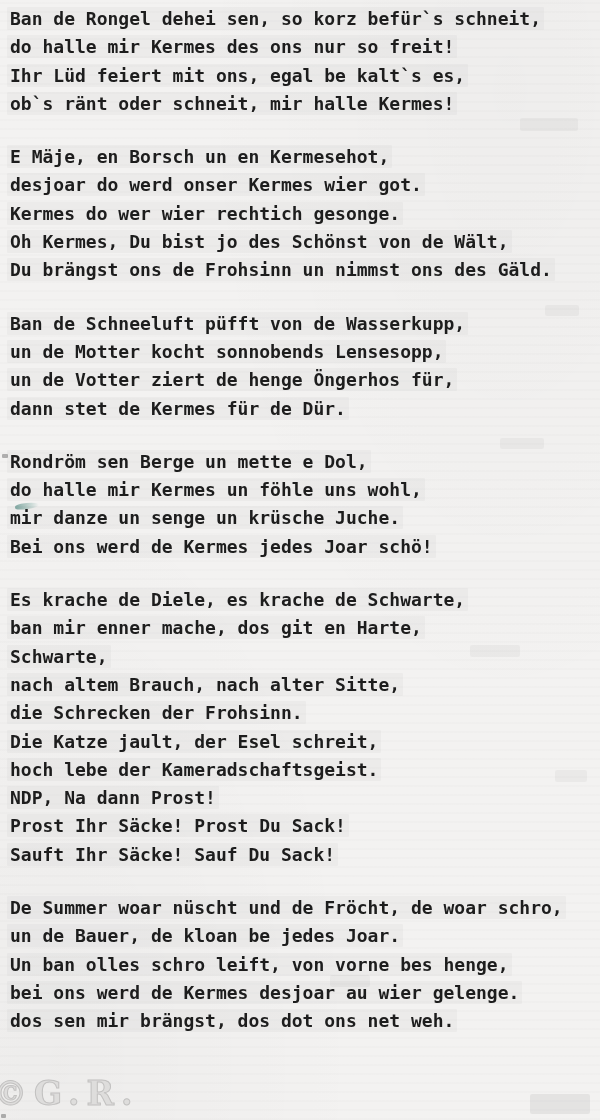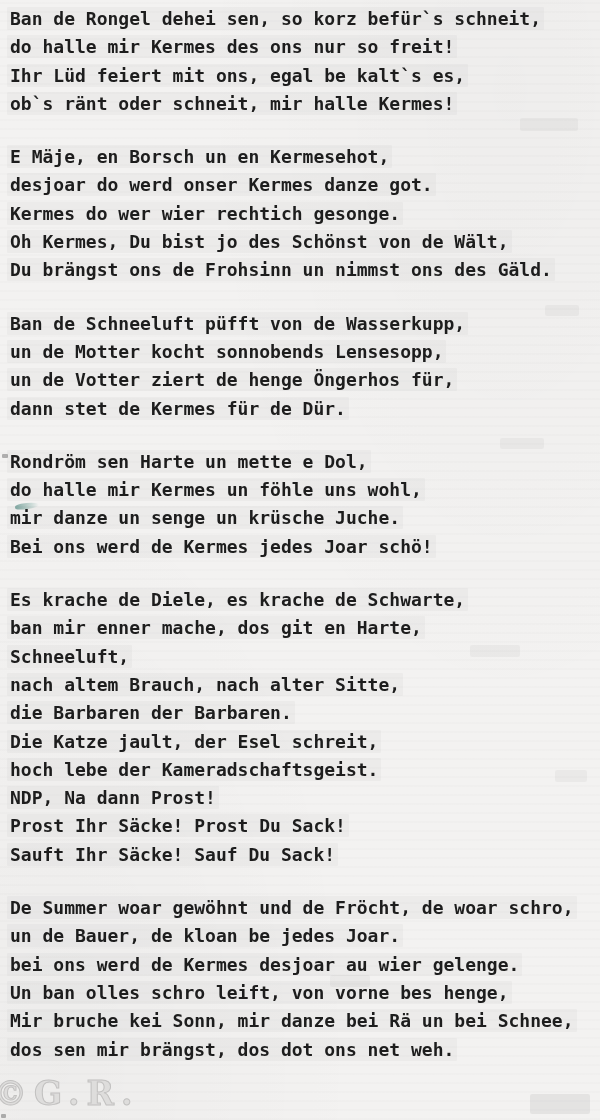--- a/index.html
+++ b/index.html
@@ -81,55 +81,54 @@
 <div class="page">
   <div id="poem">
       <div class="stanza">
         <div class="line"><span class="ink">Ban de Rongel dehei sen, so korz befür`s schneit,</span></div>
         <div class="line"><span class="ink">do halle mir Kermes des ons nur so freit!</span></div>
         <div class="line"><span class="ink">Ihr Lüd feiert mit ons, egal be kalt`s es,</span></div>
         <div class="line"><span class="ink">ob`s ränt oder schneit, mir halle Kermes!</span></div>
       </div>
       <div class="stanza">
         <div class="line"><span class="ink">E Mäje, en Borsch un en Kermesehot,</span></div>
-        <div class="line"><span class="ink">desjoar do werd onser Kermes danze got.</span></div>
+        <div class="line"><span class="ink">desjoar do werd onser Kermes wier got.</span></div>
         <div class="line"><span class="ink">Kermes do wer wier rechtich gesonge.</span></div>
         <div class="line"><span class="ink">Oh Kermes, Du bist jo des Schönst von de Wält,</span></div>
         <div class="line"><span class="ink">Du brängst ons de Frohsinn un nimmst ons des Gäld.</span></div>
       </div>
       <div class="stanza">
         <div class="line"><span class="ink">Ban de Schneeluft püfft von de Wasserkupp,</span></div>
         <div class="line"><span class="ink">un de Motter kocht sonnobends Lensesopp,</span></div>
         <div class="line"><span class="ink">un de Votter ziert de henge Öngerhos für,</span></div>
         <div class="line"><span class="ink">dann stet de Kermes für de Dür.</span></div>
       </div>
       <div class="stanza">
-        <div class="line"><span class="ink">Rondröm sen Harte un mette e Dol,</span></div>
+        <div class="line"><span class="ink">Rondröm sen Berge un mette e Dol,</span></div>
         <div class="line"><span class="ink">do halle mir Kermes un föhle uns wohl,</span></div>
         <div class="line"><span class="ink">mir danze un senge un krüsche Juche.</span></div>
         <div class="line"><span class="ink">Bei ons werd de Kermes jedes Joar schö!</span></div>
       </div>
       <div class="stanza">
         <div class="line"><span class="ink">Es krache de Diele, es krache de Schwarte,</span></div>
         <div class="line"><span class="ink">ban mir enner mache, dos git en Harte,</span></div>
-        <div class="line"><span class="ink">Schneeluft,</span></div>
+        <div class="line"><span class="ink">Schwarte,</span></div>
         <div class="line"><span class="ink">nach altem Brauch, nach alter Sitte,</span></div>
-        <div class="line"><span class="ink">die Barbaren der Barbaren.</span></div>
+        <div class="line"><span class="ink">die Schrecken der Frohsinn.</span></div>
         <div class="line"><span class="ink">Die Katze jault, der Esel schreit,</span></div>
         <div class="line"><span class="ink">hoch lebe der Kameradschaftsgeist.</span></div>
         <div class="line"><span class="ink">NDP, Na dann Prost!</span></div>
         <div class="line"><span class="ink">Prost Ihr Säcke! Prost Du Sack!</span></div>
         <div class="line"><span class="ink">Sauft Ihr Säcke! Sauf Du Sack!</span></div>
       </div>
       <div class="stanza">
-        <div class="line"><span class="ink">De Summer woar gewöhnt und de Fröcht, de woar schro,</span></div>
+        <div class="line"><span class="ink">De Summer woar nüscht und de Fröcht, de woar schro,</span></div>
         <div class="line"><span class="ink">un de Bauer, de kloan be jedes Joar.</span></div>
+        <div class="line"><span class="ink">Un ban olles schro leift, von vorne bes henge,</span></div>
         <div class="line"><span class="ink">bei ons werd de Kermes desjoar au wier gelenge.</span></div>
-        <div class="line"><span class="ink">Un ban olles schro leift, von vorne bes henge,</span></div>
-        <div class="line"><span class="ink">Mir bruche kei Sonn, mir danze bei Rä un bei Schnee,</span></div>
         <div class="line"><span class="ink">dos sen mir brängst, dos dot ons net weh.</span></div>
       </div>
     </div>
 
   <div class="watermark">©G.R.</div>
 
   <div class="artifact smudge-teal"></div>
   <div class="artifact patch" style="left:520px; top:118px; width:58px; height:13px;"></div>
   <div class="artifact patch" style="left:545px; top:305px; width:34px; height:11px;"></div>
   <div class="artifact patch" style="left:500px; top:438px; width:44px; height:11px;"></div>

